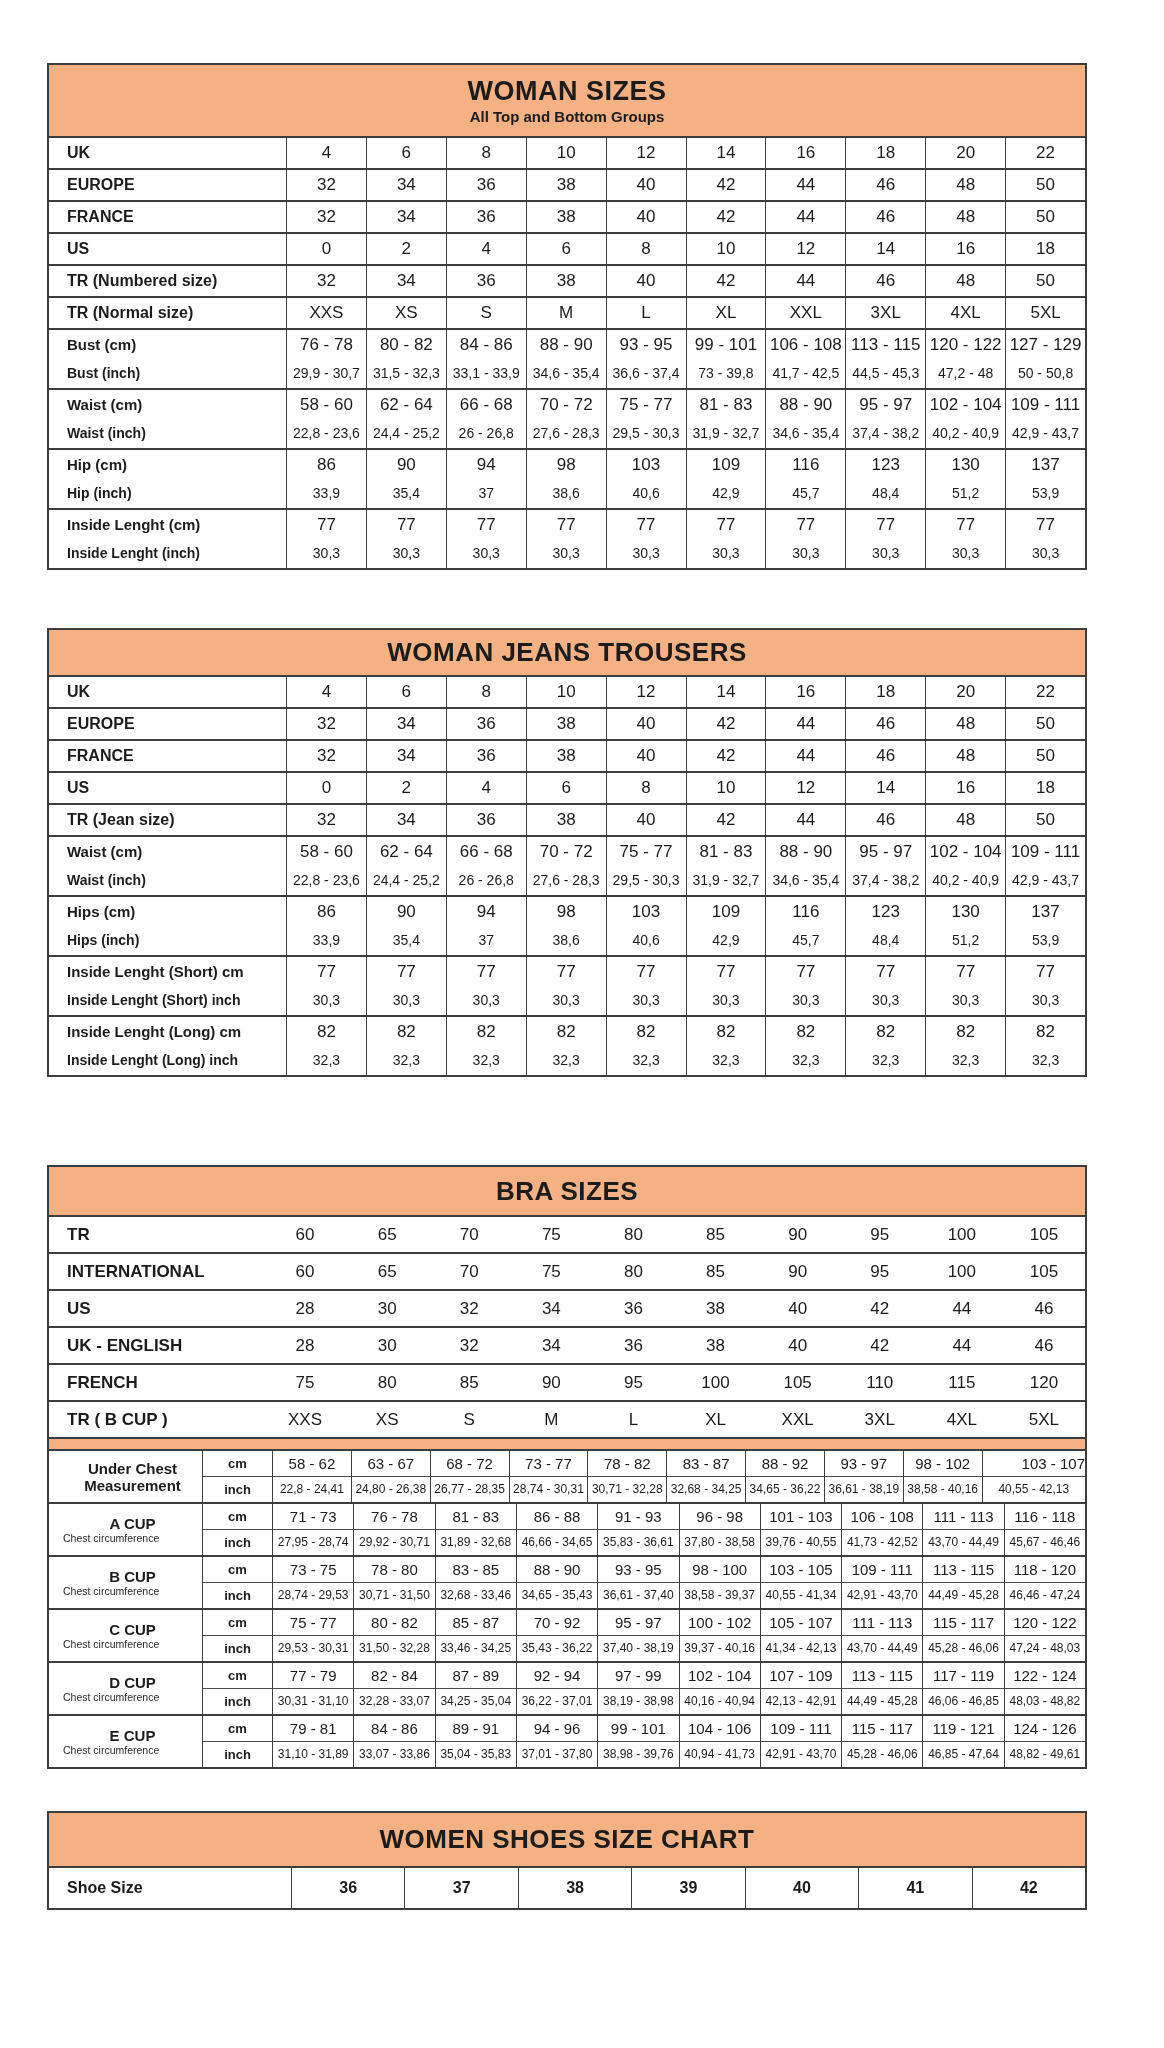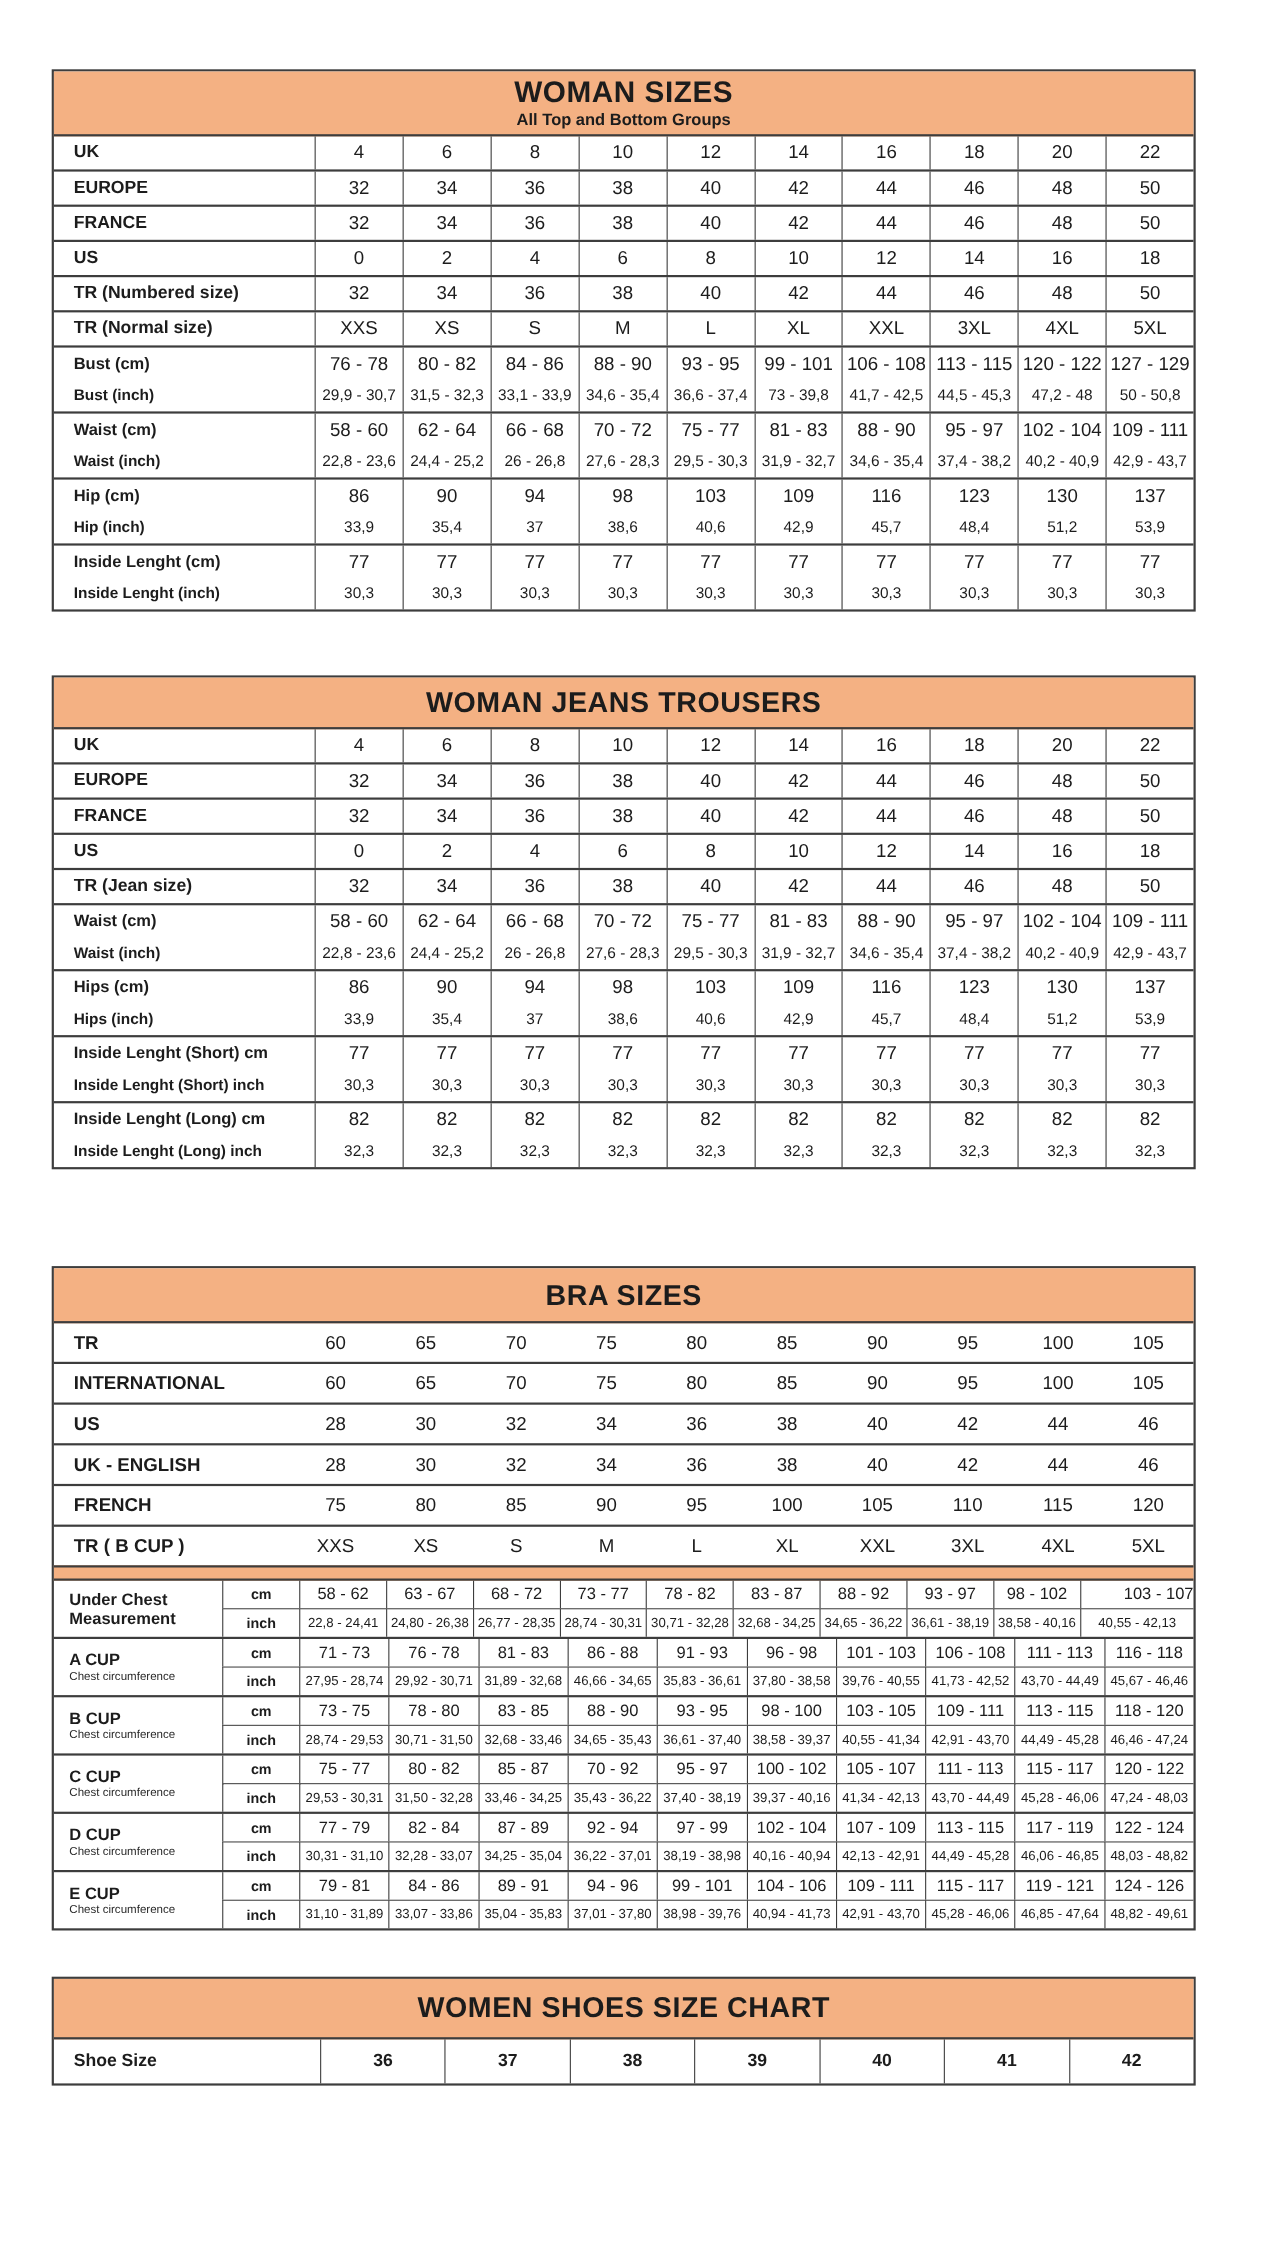--- a/index.html
+++ b/index.html
@@ -11,21 +11,21 @@
   body{
     width:1164px;height:2048px;background:#ffffff;color:var(--tc);
     font-family:"Liberation Sans", sans-serif;
   }
   .page{padding:63px 77px 0 47px;width:1164px;}
   .size-table{border:2px solid var(--bc);width:1040px;background:#fff;}
   .table-header{
     background:var(--accent);border-bottom:2px solid var(--bc);
     display:flex;flex-direction:column;justify-content:center;align-items:center;text-align:center;
   }
-  .t0 .table-header{height:59px;}
+  .t0 .table-header{height:73px;}
   .t1 .table-header{height:47px;}
   .t2 .table-header{height:50px;}
   .t3 .table-header{height:55px;}
   .table-title{font-weight:bold;font-size:26px;letter-spacing:.5px;}
   .t0 .table-title{font-size:27px;}
   .table-subtitle{font-weight:bold;font-size:15px;margin-top:1px;}
   .t0{margin-bottom:58px;}
   .t1{margin-bottom:88px;}
   .t2{margin-bottom:42px;}
 
@@ -50,21 +50,21 @@
   .bra-row{display:grid;grid-template-columns:215px repeat(10,1fr);}
   .bra-row + .bra-row{border-top:2px solid var(--bc);}
   .bra-lab{font-weight:bold;font-size:17px;line-height:35px;padding-left:18px;white-space:nowrap;}
   .bra-val{text-align:center;font-size:17px;line-height:35px;}
   .bra-divider{height:14px;background:var(--accent);border-top:2px solid var(--bc);border-bottom:2px solid var(--bc);}
 
   
   .cup-group{display:grid;grid-template-columns:153px 70px repeat(10,1fr);}
   .cup-group + .cup-group{border-top:2px solid var(--bc);}
   .cup-lab{grid-row:1 / span 2;grid-column:1;display:flex;flex-direction:column;justify-content:center;padding-left:14px;}
-  .cup-name{font-weight:bold;font-size:15px;line-height:17px;white-space:nowrap;}
+  .cup-name{font-weight:bold;font-size:15px;line-height:17px;white-space:nowrap;text-align:center;}
   .cup-sub{font-size:10.5px;line-height:12px;color:#2a2a2a;}
   .cup-unit{border-left:1.5px solid var(--bc);text-align:center;font-weight:bold;font-size:13px;line-height:25px;}
   .cup-val{border-left:1.5px solid var(--bc);text-align:center;font-size:15px;line-height:25px;white-space:nowrap;}
   .r2{border-top:1px solid #4a4a4a;}
   .cup-val.r2{font-size:12px;}
 </style>
 </head>
 <body>
 
 <div class="page">

